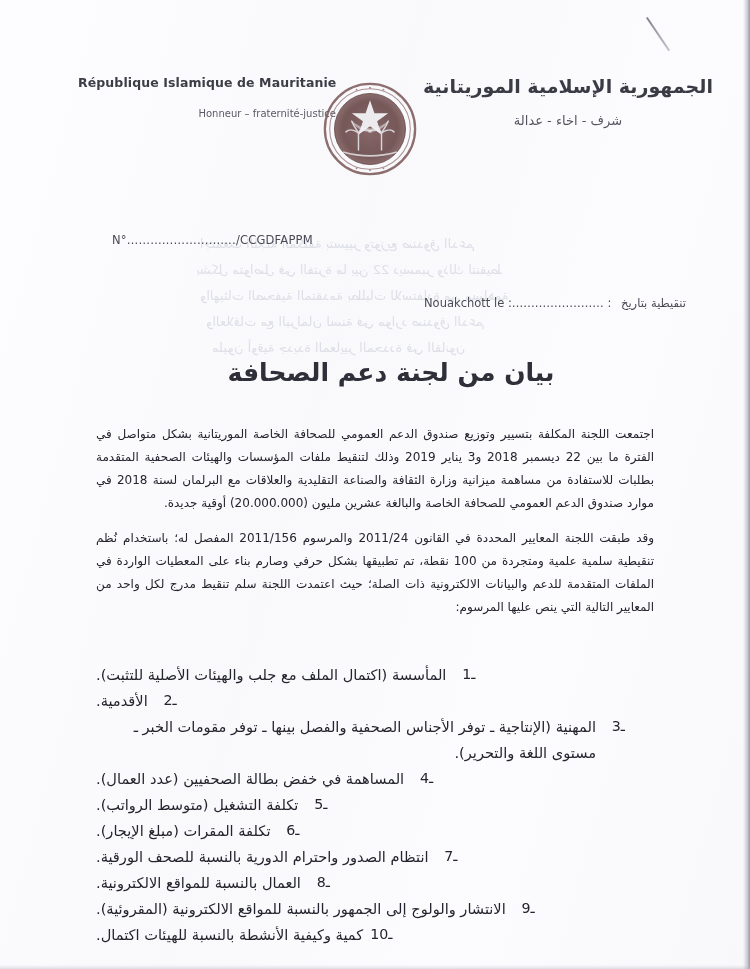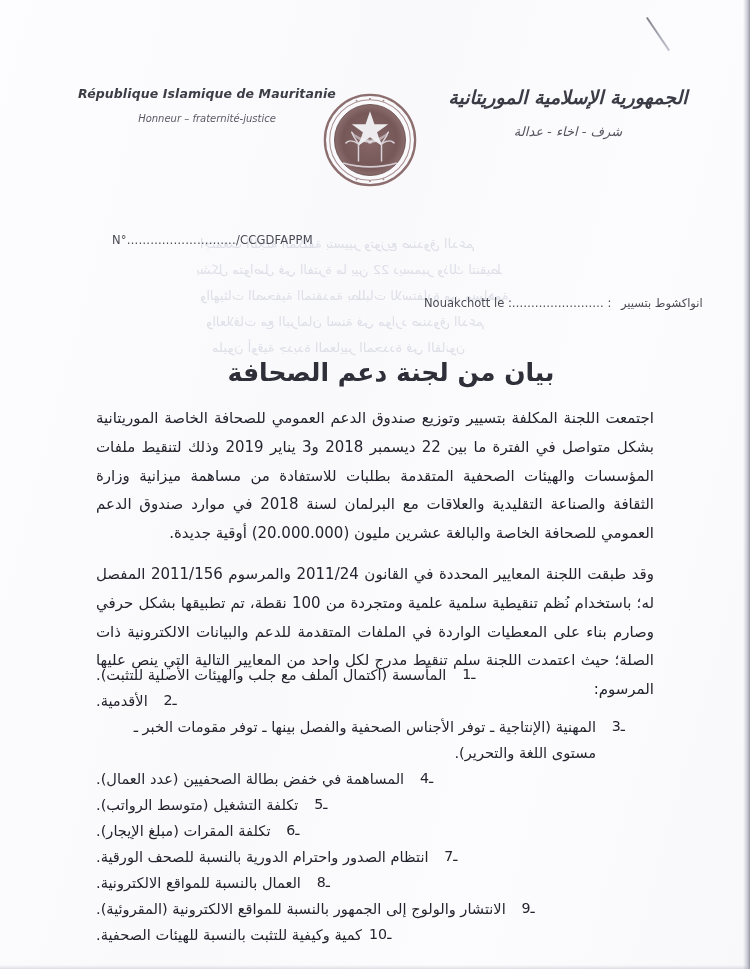--- a/index.html
+++ b/index.html
@@ -72,44 +72,44 @@
     font-family: "DejaVu Sans", sans-serif;
     white-space: nowrap;
     pointer-events: none;
     user-select: none;
   }
 
   
   .header {
     position: absolute;
     left: 0;
-    top: 86px;
+    top: 75px;
     width: 748px;
     height: 140px;
-    font-style: italic;
   }
   .header-fr {
     position: absolute;
     left: 78px;
     top: 0;
     width: 258px;
     text-align: center;
     color: #4b4b55;
   }
   .header-fr .line-1 {
     font-size: 12.5px;
     font-weight: 700;
     color: #3d3d47;
     letter-spacing: .1px;
     white-space: nowrap;
   }
   .header-fr .line-2 {
-    margin-top: 12px;
+    margin-top: 18px;
     font-size: 10px;
     color: #5a5a66;
+    text-align: right;
   }
   .header-fr .line-3 {
     margin-top: 18px;
     font-size: 10.2px;
     font-weight: 700;
     color: #3d3d47;
     line-height: 1.55;
   }
 
   .emblem {
@@ -181,26 +181,26 @@
     font-size: 25px;
     font-weight: 700;
     color: #2f2f39;
     letter-spacing: .3px;
   }
 
   
   .body-ar {
     position: absolute;
     left: 96px;
-    top: 404px;
+    top: 423px;
     width: 558px;
     direction: rtl;
     text-align: justify;
     color: #24242e;
-    font-size: 15px;
+    font-size: 12px;
     line-height: 1.92;
   }
   .body-ar p {
     margin: 0 0 12px 0;
   }
 
   
   .criteria {
     position: absolute;
     left: 96px;
@@ -307,21 +307,21 @@
     <div class="header-ar">
       <div class="line-1">الجمهورية الإسلامية الموريتانية</div>
       <div class="line-2">شرف - اخاء - عدالة</div>
     </div>
   </div>
 
   <div class="ref-line">N°………………………./CCGDFAPPM</div>
 
   <div class="date-line">
     <span>Nouakchott le :…………………… :</span>
-    <span class="ar">انواكشوط بتسيير</span>
+    <span class="ar">تنقيطية بتاريخ</span>
   </div>
 
   <div class="doc-title">بيان من لجنة دعم الصحافة</div>
 
   <div class="body-ar">
     <p>اجتمعت اللجنة المكلفة بتسيير وتوزيع صندوق الدعم العمومي للصحافة الخاصة الموريتانية بشكل متواصل في الفترة ما بين 22 ديسمبر 2018 و3 يناير 2019 وذلك لتنقيط ملفات المؤسسات والهيئات الصحفية المتقدمة بطلبات للاستفادة من مساهمة ميزانية وزارة الثقافة والصناعة التقليدية والعلاقات مع البرلمان لسنة 2018 في موارد صندوق الدعم العمومي للصحافة الخاصة والبالغة عشرين مليون (20.000.000) أوقية جديدة.</p>
     <p>وقد طبقت اللجنة المعايير المحددة في القانون 2011/24 والمرسوم 2011/156 المفصل له؛ باستخدام نُظم تنقيطية سلمية علمية ومتجردة من 100 نقطة، تم تطبيقها بشكل حرفي وصارم بناء على المعطيات الواردة في الملفات المتقدمة للدعم والبيانات الالكترونية ذات الصلة؛ حيث اعتمدت اللجنة سلم تنقيط مدرج لكل واحد من المعايير التالية التي ينص عليها المرسوم:</p>
   </div>
 
   <ol class="criteria">
@@ -356,20 +356,20 @@
     <li class="w-mid">
       <span class="num">8ـ</span>
       <span class="txt">العمال بالنسبة للمواقع الالكترونية.</span>
     </li>
     <li class="w-wide">
       <span class="num">9ـ</span>
       <span class="txt">الانتشار والولوج إلى الجمهور بالنسبة للمواقع الالكترونية (المقروئية).</span>
     </li>
     <li class="w-mid">
       <span class="num">10ـ</span>
-      <span class="txt">كمية وكيفية للتثبت بالنسبة للهيئات الصحفية.</span>
+      <span class="txt">كمية وكيفية الأنشطة بالنسبة للهيئات اكتمال.</span>
     </li>
   </ol>
 
   <div class="scan-edge-right"></div>
   <div class="scan-edge-bottom"></div>
 
 </div>
 
 </body></html>

